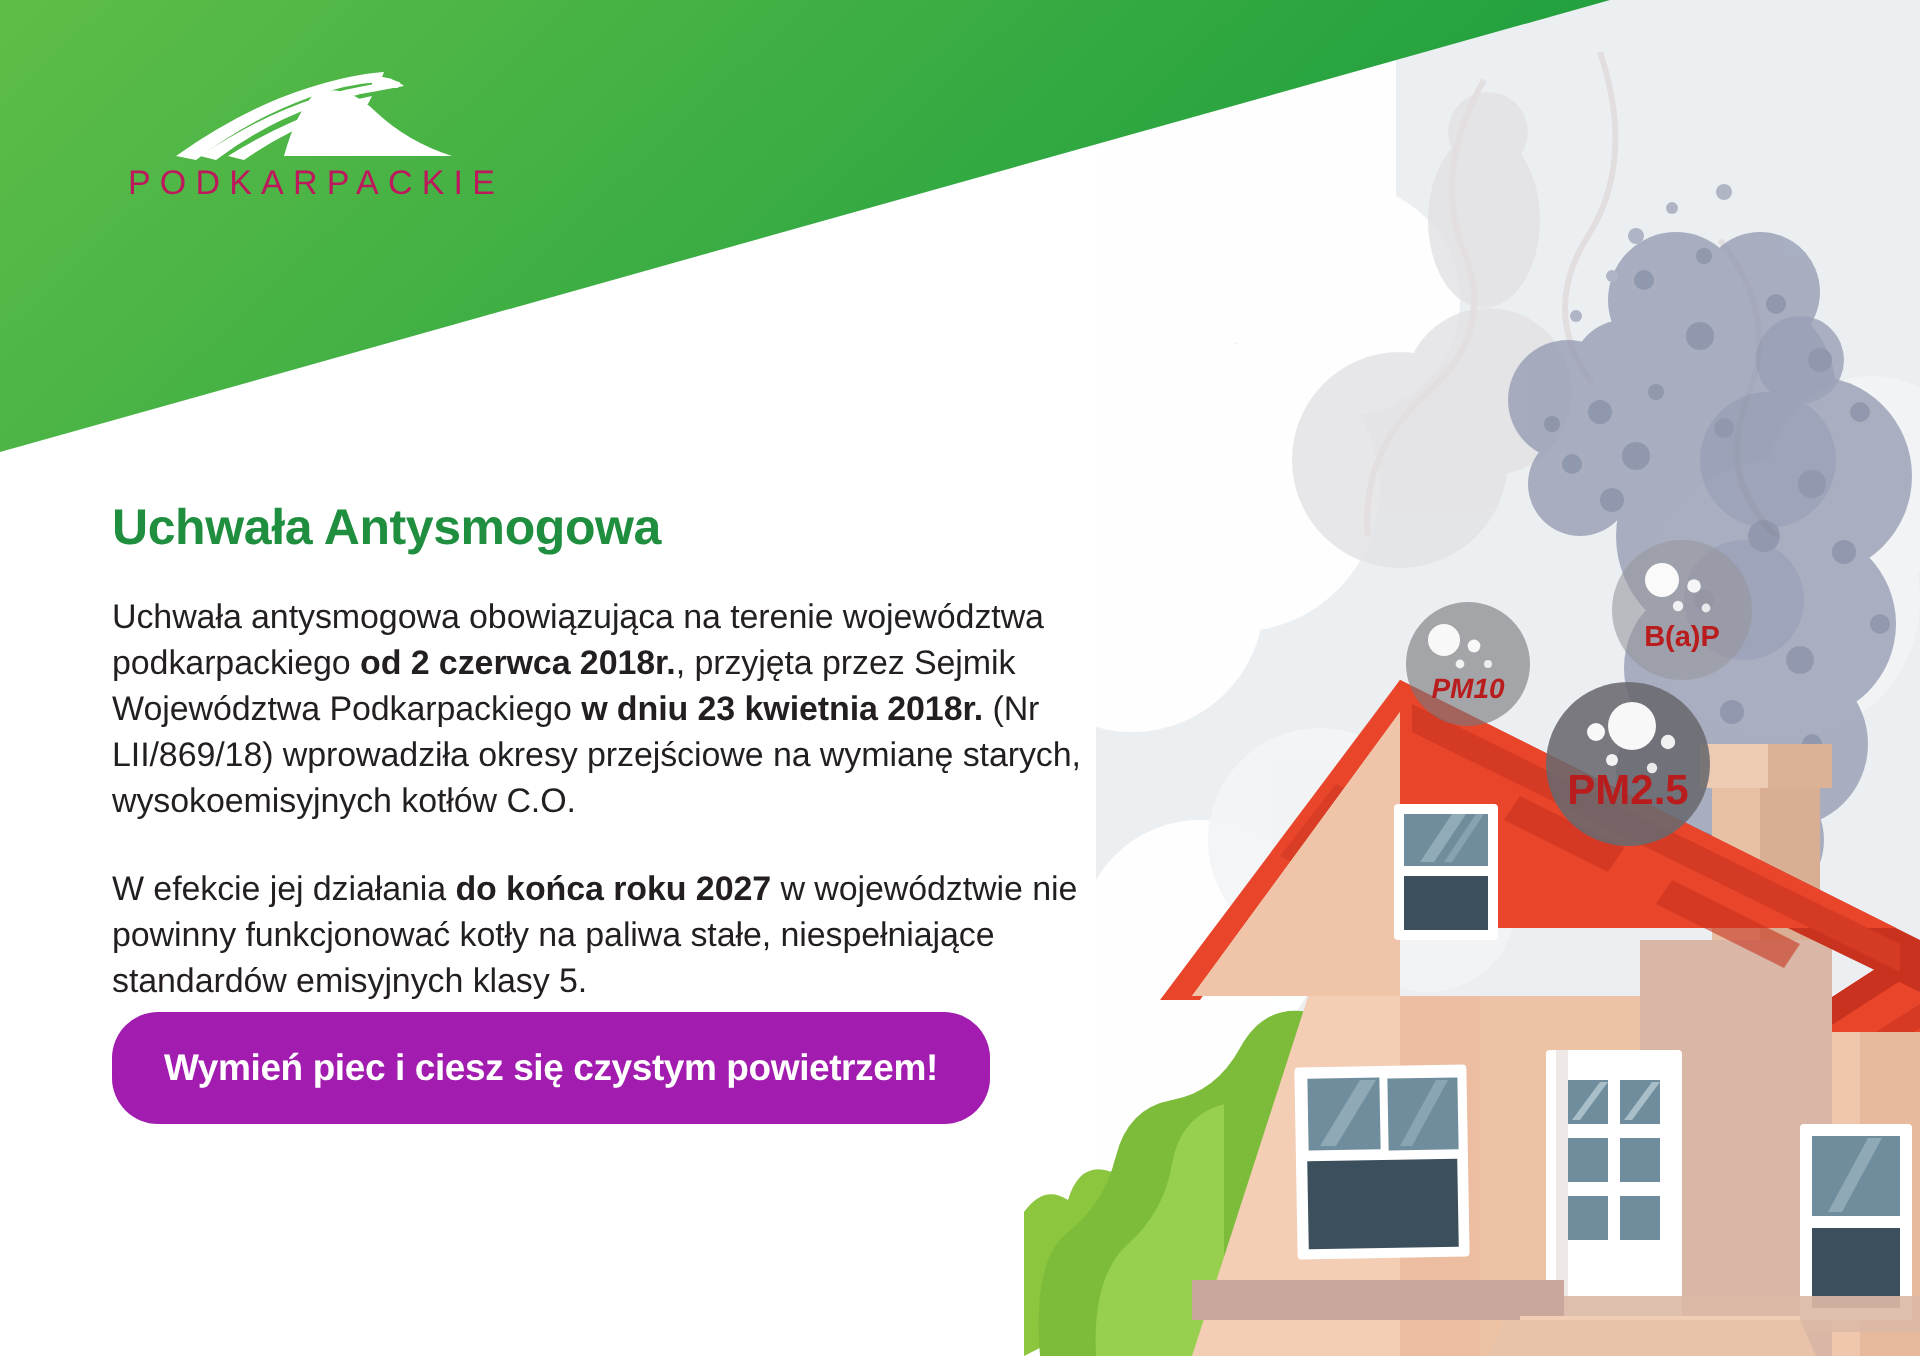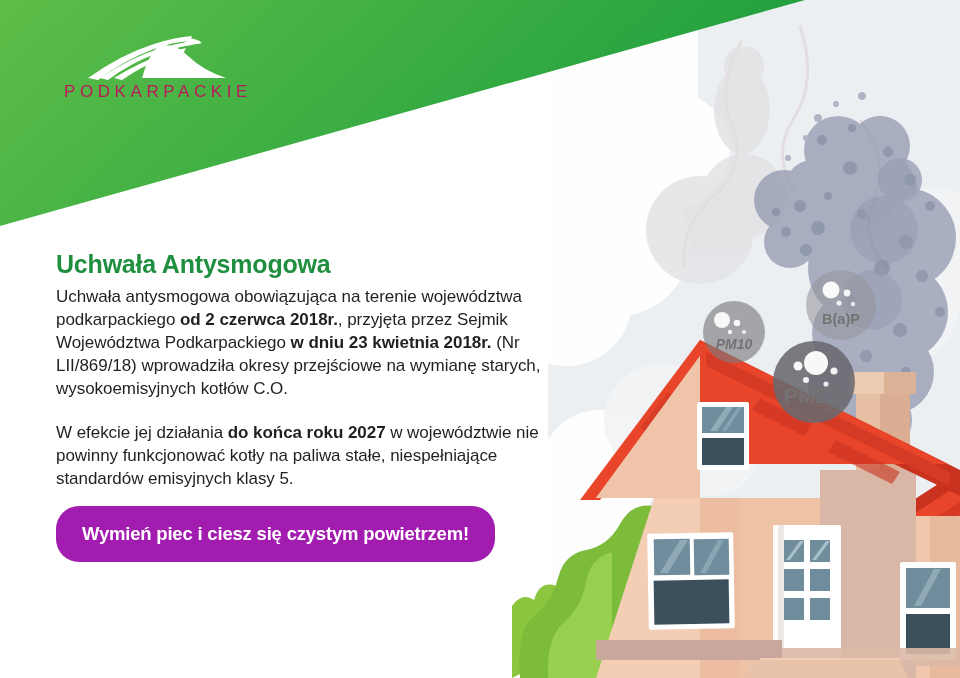--- a/index.html
+++ b/index.html
@@ -32,21 +32,21 @@
     position:absolute;left:0;top:76px;width:240px;
     text-align:center;color:#ffffff;
     font-size:10.5px;letter-spacing:2.2px;font-weight:400;
     white-space:nowrap;
   }
 
   
   .content{position:absolute;left:56px;top:250px;width:520px;}
   .heading{
     color:#1f8f3f;font-size:25px;font-weight:bold;
-    margin:0 0 6px 0;letter-spacing:-0.2px;
+    margin:0 0 18px 0;letter-spacing:-0.2px;
   }
   .para{
     color:#231f20;font-size:17px;line-height:23px;
     margin:0 0 21px 0;letter-spacing:-0.05px;
   }
   .para:last-child{margin-bottom:0;}
   .para b{font-weight:bold;}
 
   
   .cta{
@@ -56,21 +56,21 @@
     color:#ffffff;font-size:18.5px;font-weight:bold;
     font-family:"Liberation Sans", sans-serif;
     display:flex;align-items:center;justify-content:center;
     cursor:pointer;letter-spacing:-0.2px;white-space:nowrap;
   }
 
   
   .badge{
     position:absolute;border-radius:50%;
     display:flex;align-items:flex-end;justify-content:center;
-    color:#737373;font-weight:bold;
+    color:#b91c1c;font-weight:bold;
     font-family:"Liberation Sans", sans-serif;
     box-sizing:border-box;
   }
   .badge span{position:relative;z-index:2;}
   .badge .dots{position:absolute;inset:0;z-index:1;}
 
   .badge-pm10{
     left:703px;top:301px;width:62px;height:62px;
     background:rgba(120,120,125,0.62);
     font-size:14px;padding-bottom:11px;font-style:italic;

